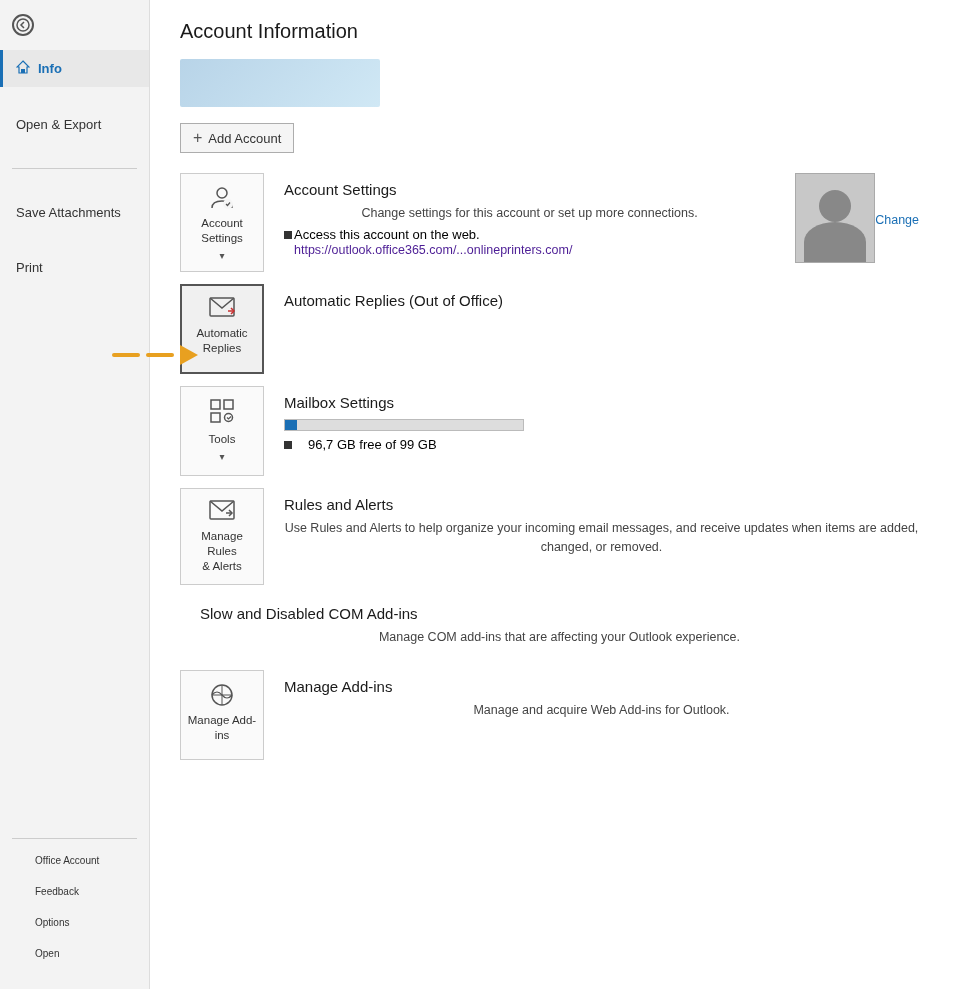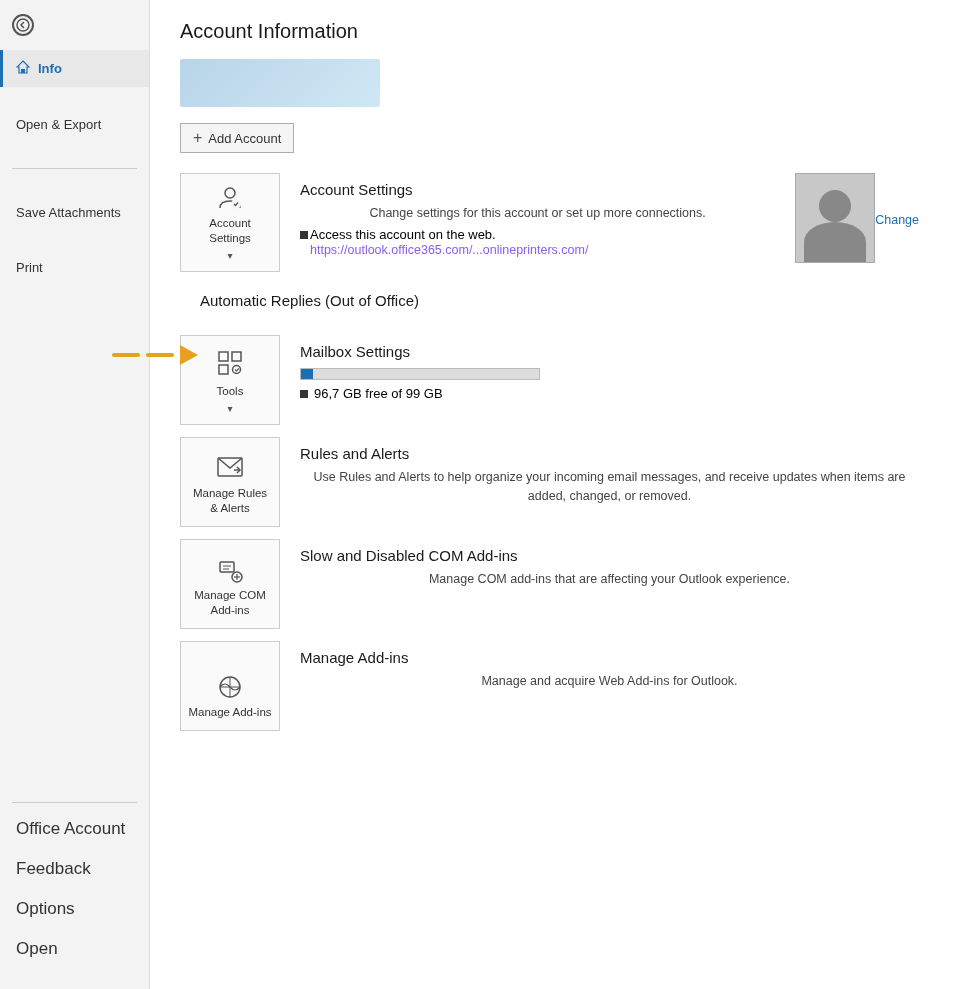--- a/index.html
+++ b/index.html
@@ -75,22 +75,23 @@
     }
     .sidebar-divider {
       border: none;
       border-top: 1px solid #ccc;
       margin: 6px 12px;
     }
     .sidebar-bottom {
       padding-bottom: 20px;
     }
     .sidebar-bottom .sidebar-item {
-      font-size: 17px;
+      font-size: 10px;
       color: #333;
+      margin-left: 19px;
     }
 
     
     .arrow-decoration {
       position: absolute;
       left: 112px;
       top: 345px;
       display: flex;
       align-items: center;
       gap: 6px;
@@ -155,28 +156,28 @@
 
     
     .section-row {
       display: flex;
       align-items: flex-start;
       margin-bottom: 12px;
       gap: 0;
     }
 
     .section-button {
-      width: 100px;
+      width: 84px;
       min-height: 90px;
       border: 1px solid #ccc;
       background: #fafafa;
       display: flex;
       flex-direction: column;
       align-items: center;
-      justify-content: flex-end;
+      justify-content: flex-start;
       padding: 10px 6px;
       cursor: pointer;
       flex-shrink: 0;
       gap: 4px;
     }
     .section-button.selected {
       border: 2px solid #555;
       background: #f0f0f0;
     }
     .section-button .btn-label {
@@ -214,21 +215,21 @@
       margin-top: 4px;
     }
     .bullet-square {
       width: 8px;
       height: 8px;
       background: #333;
       margin-top: 4px;
       flex-shrink: 0;
     }
     .section-link {
-      color: #8b5cf6;
+      color: #4c1d95;
       cursor: pointer;
       text-decoration: none;
       font-size: 12.5px;
     }
 
     
     .profile-area {
       display: flex;
       flex-direction: row;
       align-items: center;
@@ -284,21 +285,21 @@
       margin: 8px 0 6px 0;
     }
     .progress-bar-fill {
       height: 100%;
       background: #1a6fb5;
       width: 5%;
     }
     .storage-text {
       display: flex;
       align-items: flex-start;
-      gap: 6px;
+      gap: 16px;
     }
 
     
     .tools-icon-area {
       position: relative;
     }
   </style>
 </head>
 <body>
 
@@ -401,20 +402,29 @@
       <div class="profile-photo">
         <div class="profile-silhouette-head"></div>
         <div class="profile-silhouette-body"></div>
       </div>
       <a class="profile-change-link">Change</a>
     </div>
   </div>
 
   
   <div class="section-row">
+    <div class="section-button selected">
+      <svg width="28" height="26" viewBox="0 0 28 26">
+        <rect x="2" y="2" width="24" height="18" rx="1" fill="none" stroke="#555" stroke-width="1.5"></rect>
+        <polyline points="2,2 14,12 26,2" fill="none" stroke="#555" stroke-width="1.5"></polyline>
+        <path d="M20 15 L26 15" stroke="#c83030" stroke-width="1.5"></path>
+        <path d="M23 12 L26 15 L23 18" fill="none" stroke="#c83030" stroke-width="1.5"></path>
+      </svg>
+      <span class="btn-label">Automatic<br>Replies</span>
+    </div>
     <div class="section-content">
       <div class="section-title">Automatic Replies (Out of Office)</div>
     </div>
   </div>
 
   
   <div class="section-row">
     <div class="section-button">
       <div class="tools-icon-area">
         <svg width="28" height="28" viewBox="0 0 28 28">
@@ -452,31 +462,20 @@
       <span class="btn-label">Manage Rules<br>&amp; Alerts</span>
     </div>
     <div class="section-content">
       <div class="section-title">Rules and Alerts</div>
       <div class="section-desc">Use Rules and Alerts to help organize your incoming email messages, and receive updates when items are added, changed, or removed.</div>
     </div>
   </div>
 
   
   <div class="section-row">
-    <div class="section-button">
-      <svg width="28" height="28" viewBox="0 0 28 28">
-        <rect x="4" y="6" width="14" height="10" rx="1" fill="none" stroke="#555" stroke-width="1.5"></rect>
-        <line x1="7" y1="10" x2="15" y2="10" stroke="#555" stroke-width="1"></line>
-        <line x1="7" y1="13" x2="13" y2="13" stroke="#555" stroke-width="1"></line>
-        <circle cx="21" cy="21" r="5" fill="none" stroke="#555" stroke-width="1.5"></circle>
-        <line x1="21" y1="18" x2="21" y2="24" stroke="#555" stroke-width="1.2"></line>
-        <line x1="18" y1="21" x2="24" y2="21" stroke="#555" stroke-width="1.2"></line>
-      </svg>
-      <span class="btn-label">Manage COM<br>Add-ins</span>
-    </div>
     <div class="section-content">
       <div class="section-title">Slow and Disabled COM Add-ins</div>
       <div class="section-desc">Manage COM add-ins that are affecting your Outlook experience.</div>
     </div>
   </div>
 
   
   <div class="section-row">
     <div class="section-button">
       <svg width="28" height="28" viewBox="0 0 28 28">

